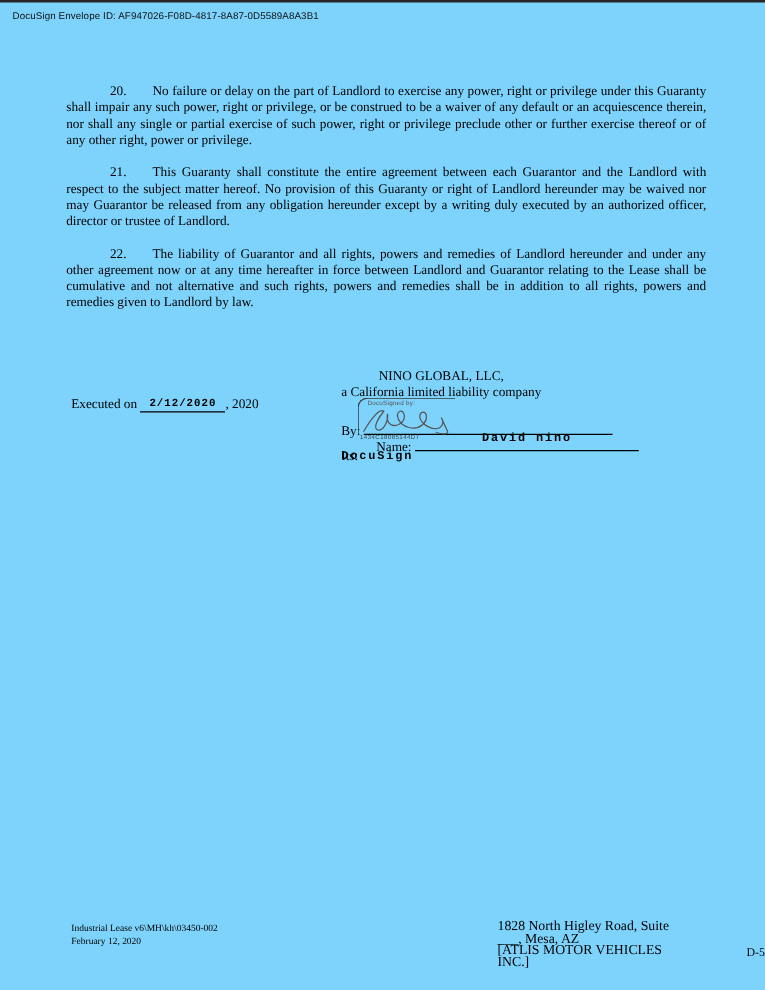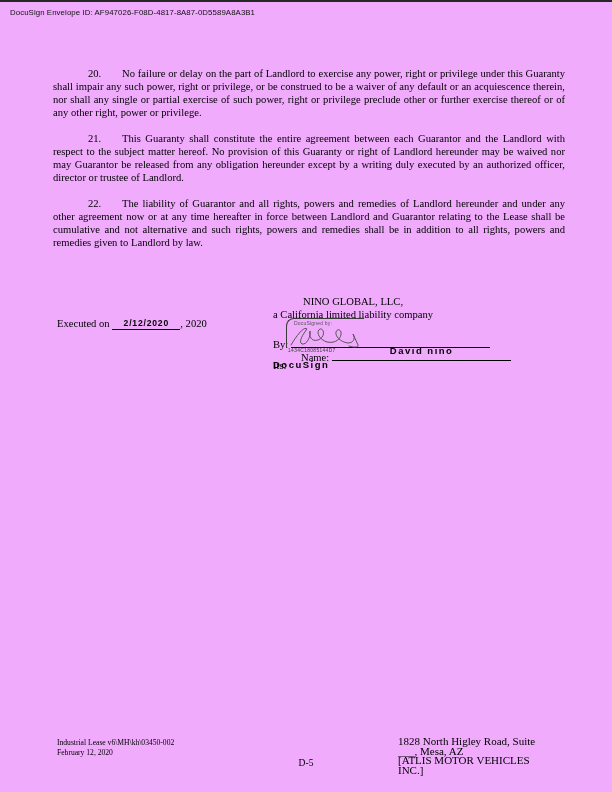--- a/index.html
+++ b/index.html
@@ -1,36 +1,36 @@
 <!DOCTYPE html>
 <html><head>
 <meta charset="utf-8">
 <style>
   html,body{margin:0;padding:0;background:#ffffff;}
   .page{
-    position:relative;width:612px;height:792px;background:#f0abfc;overflow:hidden;
+    position:relative;width:612px;height:792px;background:#7dd3fc;overflow:hidden;
     font-family:"Liberation Serif", serif;color:#000;
   }
   .top-edge{position:absolute;left:0;top:0;width:612px;height:2px;background:#262626;}
   .envelope{
     position:absolute;left:10px;top:8px;
     font-family:"Liberation Sans", sans-serif;font-size:7.8px;color:#111;letter-spacing:.1px;
   }
   .body-par{
     position:absolute;left:53px;width:512px;margin:0;
     font-size:10.6px;line-height:13px;text-align:justify;text-indent:35px;
   }
   .pnum{display:inline-block;width:34px;text-indent:0;}
   .company-block{position:absolute;left:273px;top:296px;font-size:10.6px;line-height:12.6px;text-align:center;}
   .exec-row{position:absolute;left:57px;top:318px;font-size:10.6px;white-space:nowrap;}
   .blank{
     display:inline-block;width:68px;border-bottom:1px solid #000;
     text-align:center;vertical-align:baseline;position:relative;
   }
-  .fill{font-family:Liberation Sans, sans-serif;font-weight:700;color:#000;}
+  .fill{font-family:Liberation Mono, monospace;font-weight:700;color:#000;}
   .date-fill{font-size:8.6px;letter-spacing:.8px;position:relative;top:-1px;display:inline-block;}
   .sig-row{position:absolute;left:273px;display:flex;align-items:baseline;font-size:10.6px;height:13px;}
   .sig-row .lbl{white-space:nowrap;padding-right:3px;}
   .sig-line{flex:1;border-bottom:1px solid #000;position:relative;height:13px;}
   .line-fill{
     position:absolute;left:0;right:0;bottom:2px;text-align:center;
     font-size:9.5px;letter-spacing:1.5px;
   }
   .stamp{
     position:absolute;left:286px;top:318px;width:77px;height:29px;
@@ -41,21 +41,21 @@
     position:absolute;left:7px;top:1px;font-family:"Liberation Sans", sans-serif;
     font-size:5px;color:#555;white-space:nowrap;letter-spacing:.2px;
   }
   .stamp-id{
     position:absolute;left:288px;top:348px;font-family:"Liberation Sans", sans-serif;
     font-size:4.8px;color:#3c3c3c;letter-spacing:.4px;white-space:nowrap;
   }
   .scribble{position:absolute;left:2px;top:4px;}
   .footer-left{position:absolute;left:57px;top:738px;font-size:7.6px;line-height:9.6px;}
   .footer-right{position:absolute;left:398px;top:737px;width:158px;text-align:left;font-size:11px;line-height:9.6px;}
-  .page-num{position:absolute;left:0;top:758px;width:612px;text-align:center;font-size:9.5px;}
+  .page-num{position:absolute;left:0;top:758px;width:612px;text-align:right;font-size:9.5px;}
 </style>
 </head>
 <body>
 
 <div class="page">
   <div class="top-edge"></div>
 
   <div class="envelope">DocuSign Envelope ID: AF947026-F08D-4817-8A87-0D5589A8A3B1</div>
 
   <p class="body-par" style="top:67px"><span class="pnum">20.</span><span>No failure or delay on the part of Landlord to exercise any power, right or privilege under this Guaranty shall impair any such power, right or privilege, or be construed to be a waiver of any default or an acquiescence therein, nor shall any single or partial exercise of such power, right or privilege preclude other or further exercise thereof or of any other right, power or privilege.</span></p>

